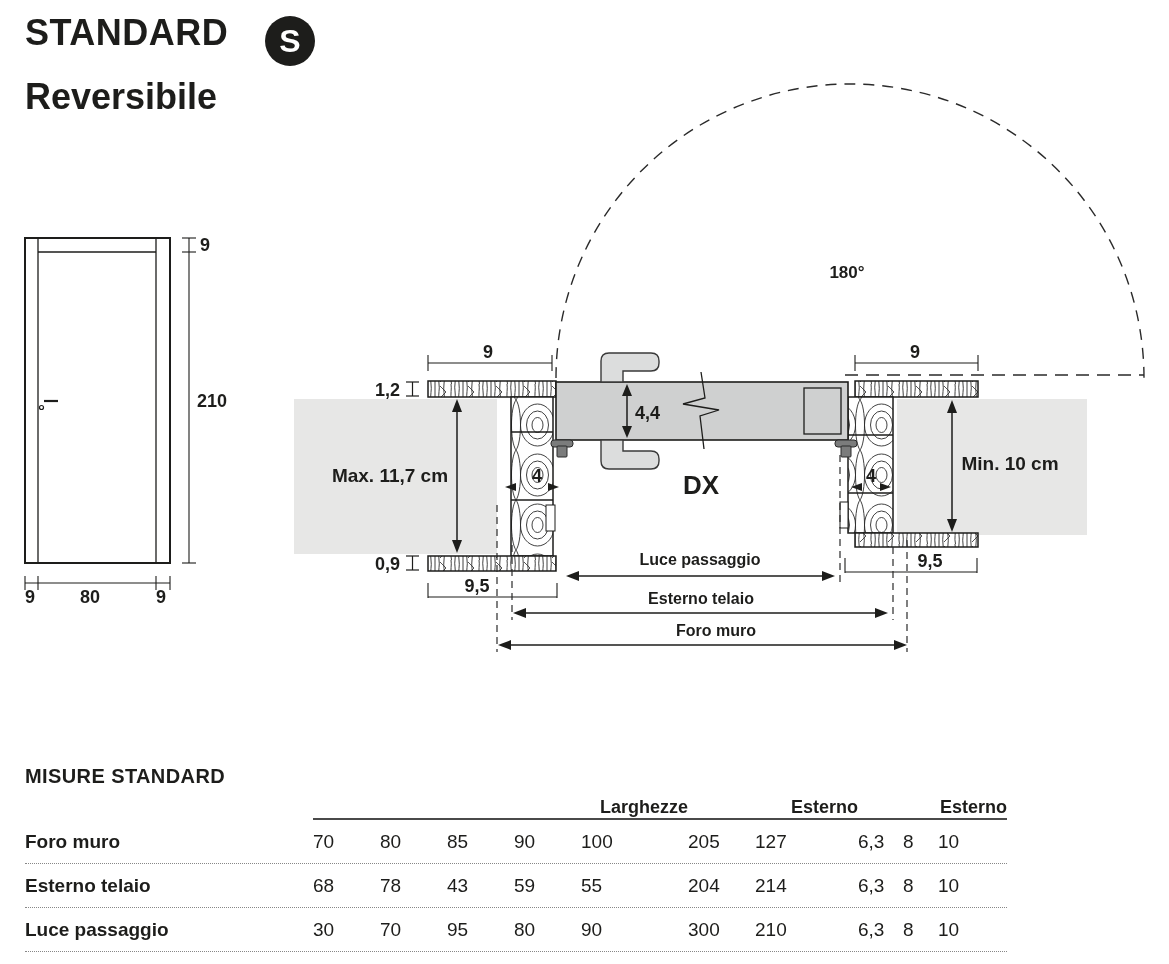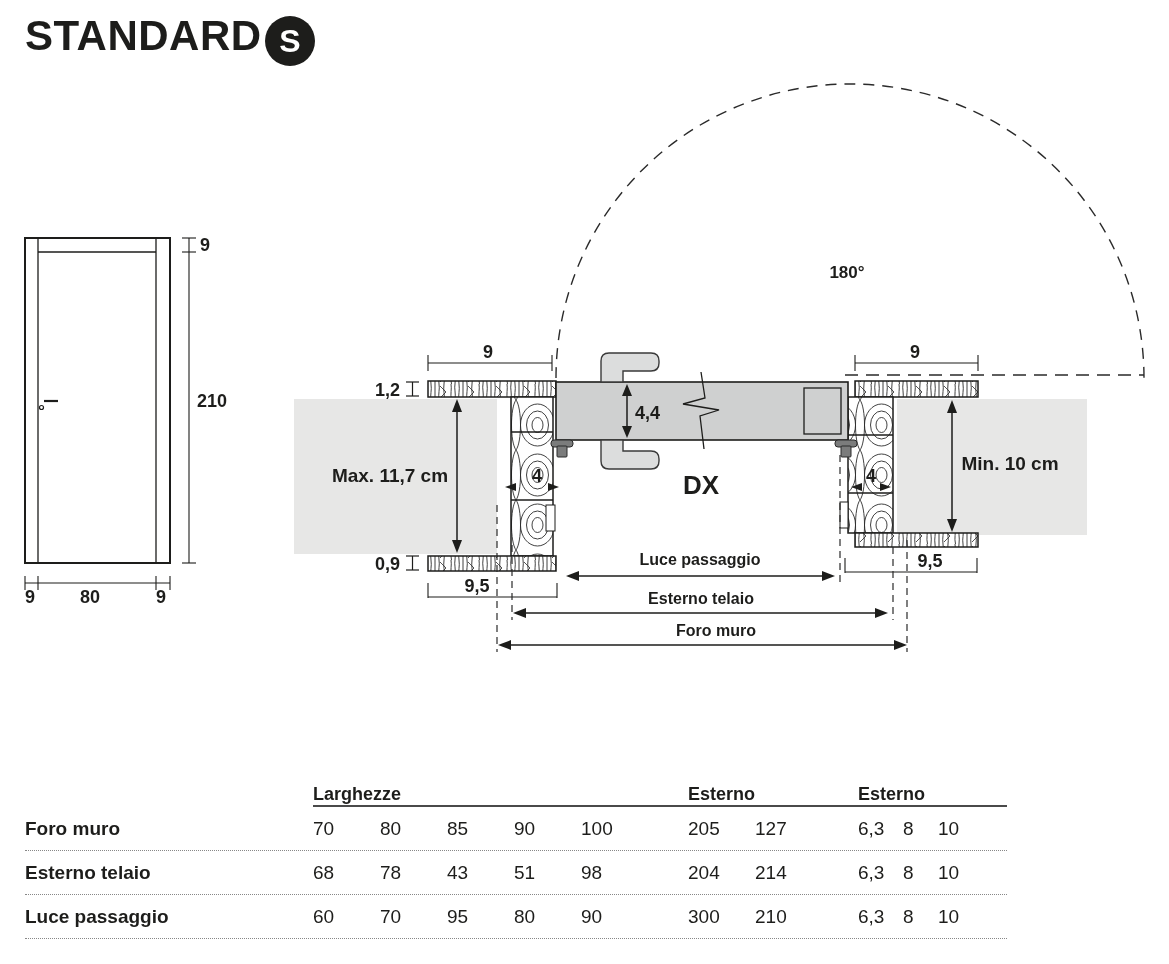--- a/index.html
+++ b/index.html
@@ -1,50 +1,51 @@
 <!DOCTYPE html>
 <html><head>
 <meta charset="utf-8">
 <style>
   html,body{margin:0;padding:0;background:#fff;}
   .page{position:relative;width:1169px;height:964px;background:#fff;overflow:hidden;
         font-family:"Liberation Sans",sans-serif;color:#1d1d1b;}
   
-  .title{position:absolute;left:25px;top:12px;font-size:42px;font-weight:700;letter-spacing:.5px;}
+  .title{position:absolute;left:25px;top:12px;font-size:36px;font-weight:700;letter-spacing:.5px;}
   .badge{position:absolute;left:265px;top:16px;width:50px;height:50px;border-radius:50%;
          background:#1d1d1b;color:#fff;display:flex;align-items:center;justify-content:center;
          font-size:32px;font-weight:700;}
   .subtitle{position:absolute;left:25px;top:76px;font-size:36px;font-weight:700;}
   
   .drawing{position:absolute;left:0;top:0;}
   .drawing text{fill:#1d1d1b;font-family:"Liberation Sans",sans-serif;}
   .dim{font-size:18px;font-weight:600;}
   .dimb{font-size:18px;font-weight:700;}
   .walltxt{font-size:19px;font-weight:700;}
   .spantxt{font-size:16px;font-weight:700;}
   .dxtxt{font-size:26px;font-weight:800;}
   .angletxt{font-size:17px;font-weight:600;}
   
   .mtable{position:absolute;left:25px;top:765px;width:982px;font-size:19px;}
   .mtable-title{font-size:20px;font-weight:700;letter-spacing:.4px;}
   .trow{display:grid;grid-template-columns:288px 67px 67px 67px 67px 107px 67px 103px 45px 35px auto;
         align-items:center;}
-  .thead{position:relative;margin-top:16px;height:26px;font-size:18px;font-weight:600;}
+  .thead{position:relative;margin-top:6px;height:26px;font-size:18px;font-weight:600;text-align:right;}
   .thead::after{content:"";position:absolute;left:288px;right:0;bottom:0;border-bottom:2px solid #4a4a4a;}
   .drow{height:43px;border-bottom:1px dotted #878787;}
   .rlabel{font-weight:700;}
   .cell{white-space:nowrap;}
 </style>
 </head>
 <body>
 
 <div class="page">
 
   <div class="title">STANDARD</div>
   <div class="badge">S</div>
+  <div class="subtitle">Reversibile</div>
 
   <svg class="drawing" width="1169" height="710" viewBox="0 0 1169 710" xmlns="http://www.w3.org/2000/svg">
     <defs>
       <pattern id="pGrainH" patternUnits="userSpaceOnUse" width="28" height="16">
         <rect width="28" height="16" fill="#fff"></rect>
         <path d="M3,0 C4,5 2,10 3.5,16 M7,0 C6,4 8,9 7,16 M11,0 C12,6 10,11 11,16 M15,0 L15,16 M19,0 C20,5 18,10 19,16 M24,0 C23,6 25,11 24,16" stroke="#2a2a2a" stroke-width="0.9" fill="none"></path>
         <path d="M20,2 L26,8 L20,14" stroke="#2a2a2a" stroke-width="0.8" fill="none"></path>
       </pattern>
       <pattern id="pGrainV" patternUnits="userSpaceOnUse" width="43" height="50">
         <rect width="43" height="50" fill="#fff"></rect>
@@ -222,20 +223,21 @@
     <text class="spantxt" x="701" y="604" text-anchor="middle">Esterno telaio</text>
     <g stroke="#1d1d1b" fill="#1d1d1b">
       <line x1="502" y1="645" x2="903" y2="645" stroke-width="1.6"></line>
       <polygon points="498,645 511,640 511,650" stroke="none"></polygon>
       <polygon points="907,645 894,640 894,650" stroke="none"></polygon>
     </g>
     <text class="spantxt" x="716" y="636" text-anchor="middle">Foro muro</text>
   </svg>
 
   <div class="mtable">
+    <div class="mtable-title">MISURE STANDARD</div>
     <div class="trow thead">
       <div class="cell"></div>
       <div class="cell" style="grid-column:span 5">Larghezze</div>
       <div class="cell" style="grid-column:span 2">Esterno</div>
       <div class="cell" style="grid-column:span 3">Esterno</div>
     </div>
 
     <div class="trow drow">
       <div class="cell rlabel">Foro muro</div>
       <div class="cell">70</div>
@@ -248,32 +250,32 @@
       <div class="cell">6,3</div>
       <div class="cell">8</div>
       <div class="cell">10</div>
     </div>
 
     <div class="trow drow">
       <div class="cell rlabel">Esterno telaio</div>
       <div class="cell">68</div>
       <div class="cell">78</div>
       <div class="cell">43</div>
-      <div class="cell">51</div>
-      <div class="cell">98</div>
+      <div class="cell">59</div>
+      <div class="cell">55</div>
       <div class="cell">204</div>
       <div class="cell">214</div>
       <div class="cell">6,3</div>
       <div class="cell">8</div>
       <div class="cell">10</div>
     </div>
 
     <div class="trow drow">
       <div class="cell rlabel">Luce passaggio</div>
-      <div class="cell">60</div>
+      <div class="cell">30</div>
       <div class="cell">70</div>
       <div class="cell">95</div>
       <div class="cell">80</div>
       <div class="cell">90</div>
       <div class="cell">300</div>
       <div class="cell">210</div>
       <div class="cell">6,3</div>
       <div class="cell">8</div>
       <div class="cell">10</div>
     </div>

